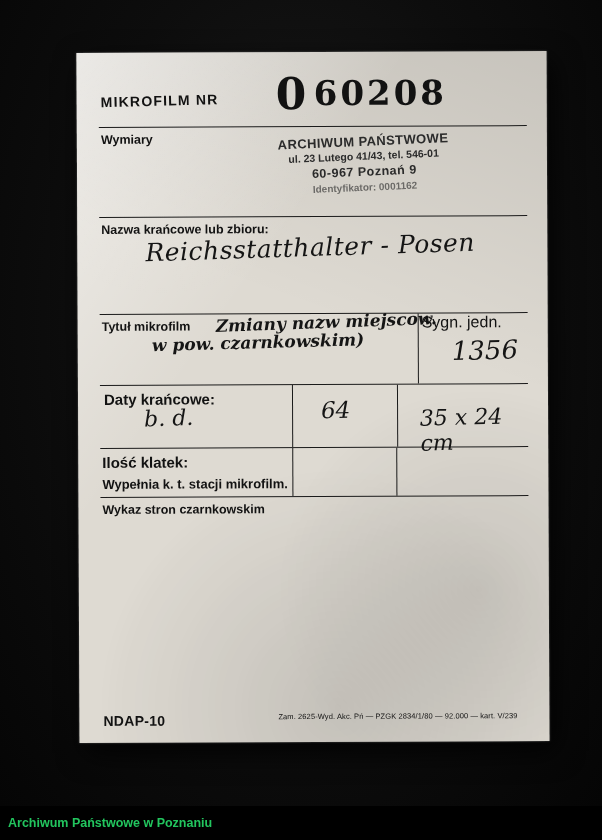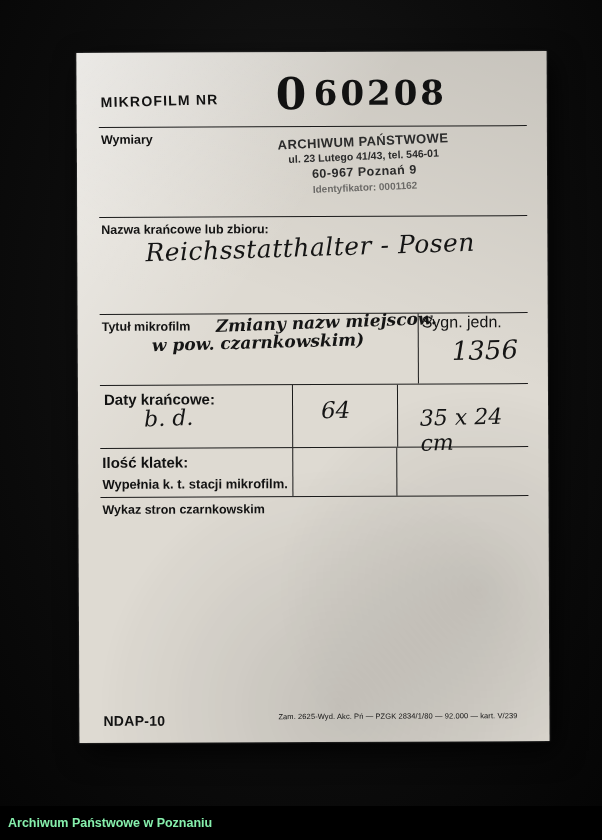--- a/index.html
+++ b/index.html
@@ -256,21 +256,21 @@
   }
 
   
   .caption {
     position: absolute;
     left: 0;
     bottom: 0;
     width: 602px;
     height: 34px;
     background: #000;
-    color: #86efac;
+    color: #22c55e;
     display: flex;
     align-items: center;
   }
   .caption span {
     font-size: 12.5px;
     font-weight: bold;
     padding-left: 8px;
   }
 </style>
 </head>

